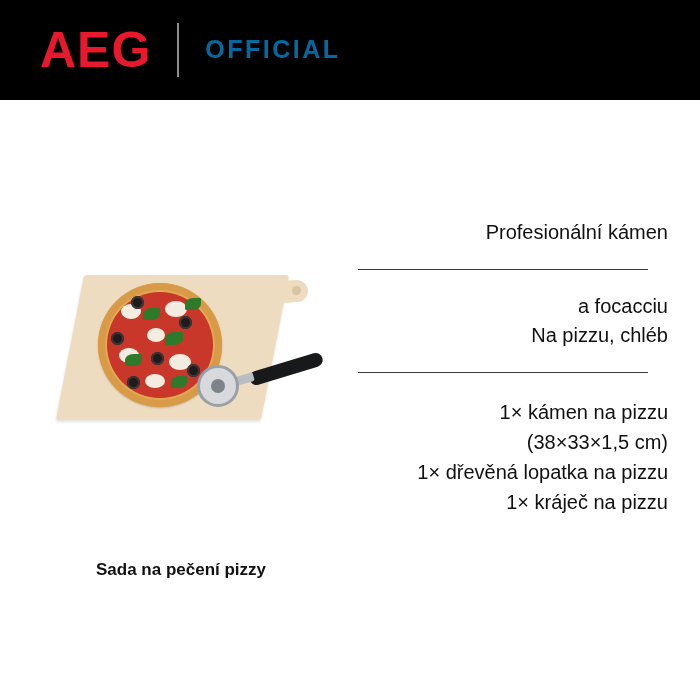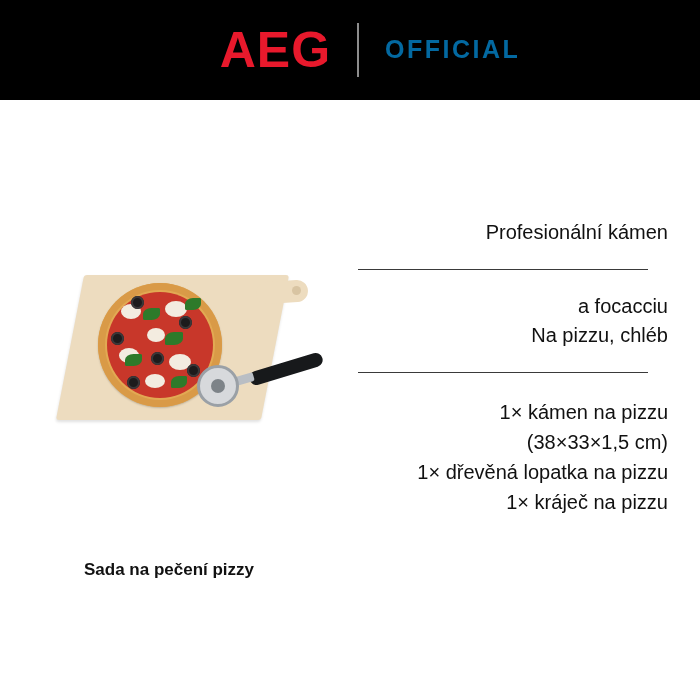--- a/index.html
+++ b/index.html
@@ -23,21 +23,21 @@
 
   
   .header {
     position: absolute;
     left: 0; top: 0;
     width: 700px;
     height: 100px;
     background: #000000;
     display: flex;
     align-items: center;
-    justify-content: center;
+    justify-content: flex-start;
     padding-left: 40px;
   }
   .header-inner {
     display: flex;
     align-items: center;
     gap: 26px;
   }
   .brand {
     color: #e8192c;
     font-size: 50px;
@@ -165,21 +165,21 @@
     top: 107px;
     width: 76px;
     height: 14px;
     background: #17191b;
     border-radius: 7px;
     transform: rotate(-17deg);
   }
 
   .product-caption {
     position: absolute;
-    left: 4px;
+    left: 16px;
     top: 560px;
     width: 330px;
     text-align: center;
     font-size: 17px;
     font-weight: bold;
     color: #111111;
   }
 
   
   .specs {

